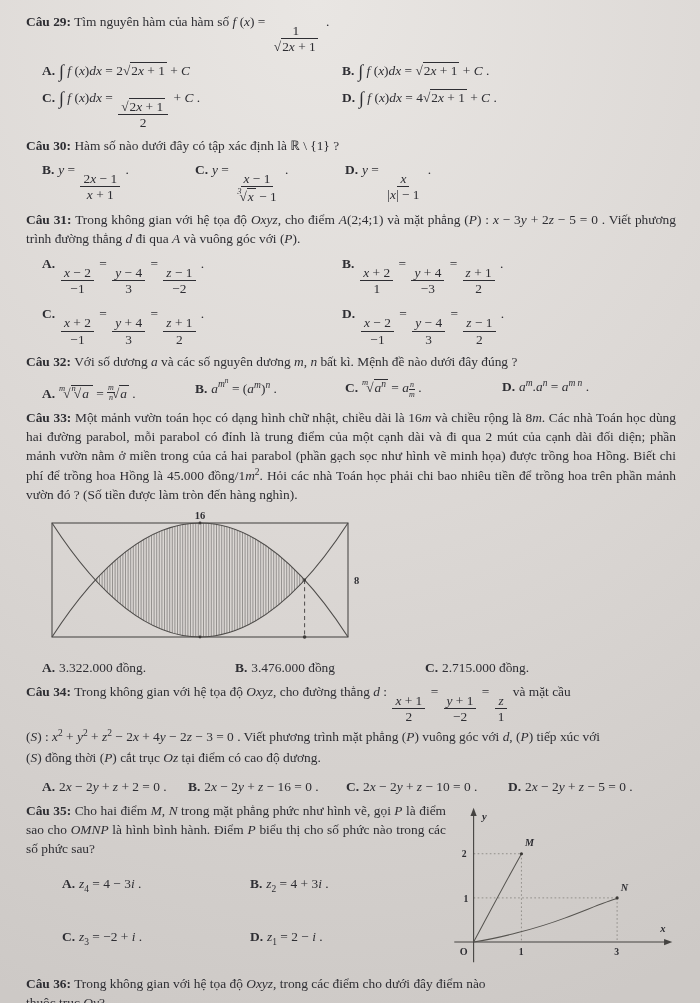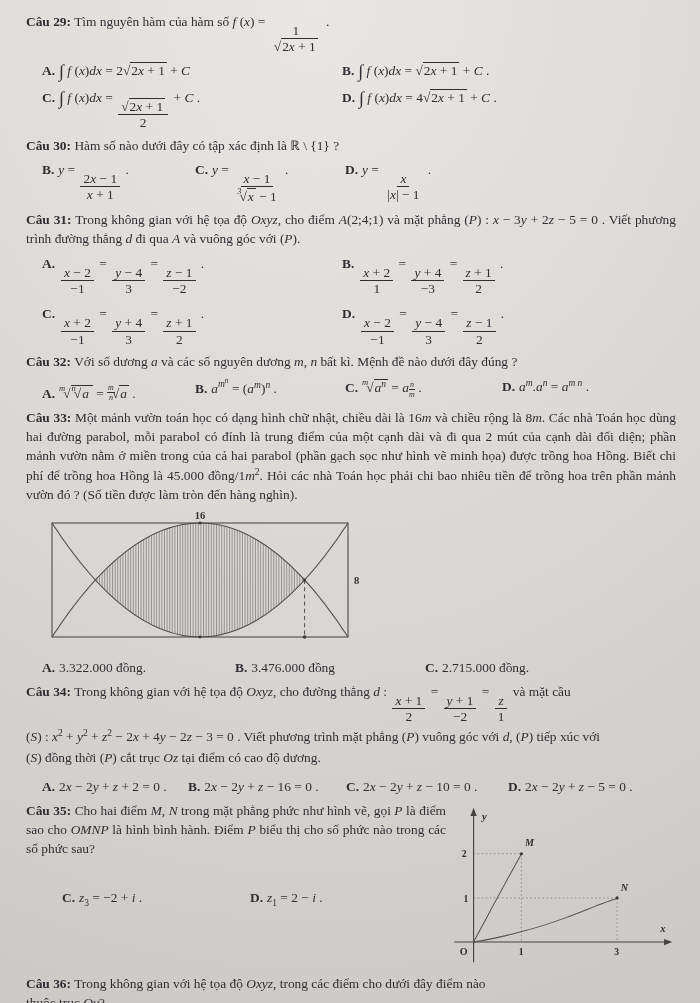--- a/index.html
+++ b/index.html
@@ -289,20 +289,24 @@
       <div class="opt"><span class="L">D.</span><span>2<i>x</i> − 2<i>y</i> + <i>z</i> − 5 = 0 .</span></div>
     </div>
   </div>
 
   <div class="q q35wrap">
     <div class="q35left">
       <div class="qh para">
         <span class="lbl">Câu 35:</span>
         <span>Cho hai điểm <i>M</i>, <i>N</i> trong mặt phẳng phức như hình vẽ, gọi <i>P</i> là điểm sao cho <i>OMNP</i>  là hình bình hành. Điểm <i>P</i> biểu thị cho số phức nào trong các số phức sau?</span>
       </div>
+      <div class="optsq35 row1-35">
+        <div class="opt"><span class="L">A.</span><span><i>z</i><sub>4</sub> = 4 − 3<i>i</i> .</span></div>
+        <div class="opt"><span class="L">B.</span><span><i>z</i><sub>2</sub> = 4 + 3<i>i</i> .</span></div>
+      </div>
       <div class="optsq35 row2-35">
         <div class="opt"><span class="L">C.</span><span><i>z</i><sub>3</sub> = −2 + <i>i</i> .</span></div>
         <div class="opt"><span class="L">D.</span><span><i>z</i><sub>1</sub> = 2 − <i>i</i> .</span></div>
       </div>
     </div>
     <div class="q35right">
       <svg width="230" height="168" viewBox="0 0 250 176">
 
         <g stroke="#87847f" stroke-width="0.9" stroke-dasharray="1.8 2.6">
           <line x1="30" y1="54" x2="82" y2="54"></line>

